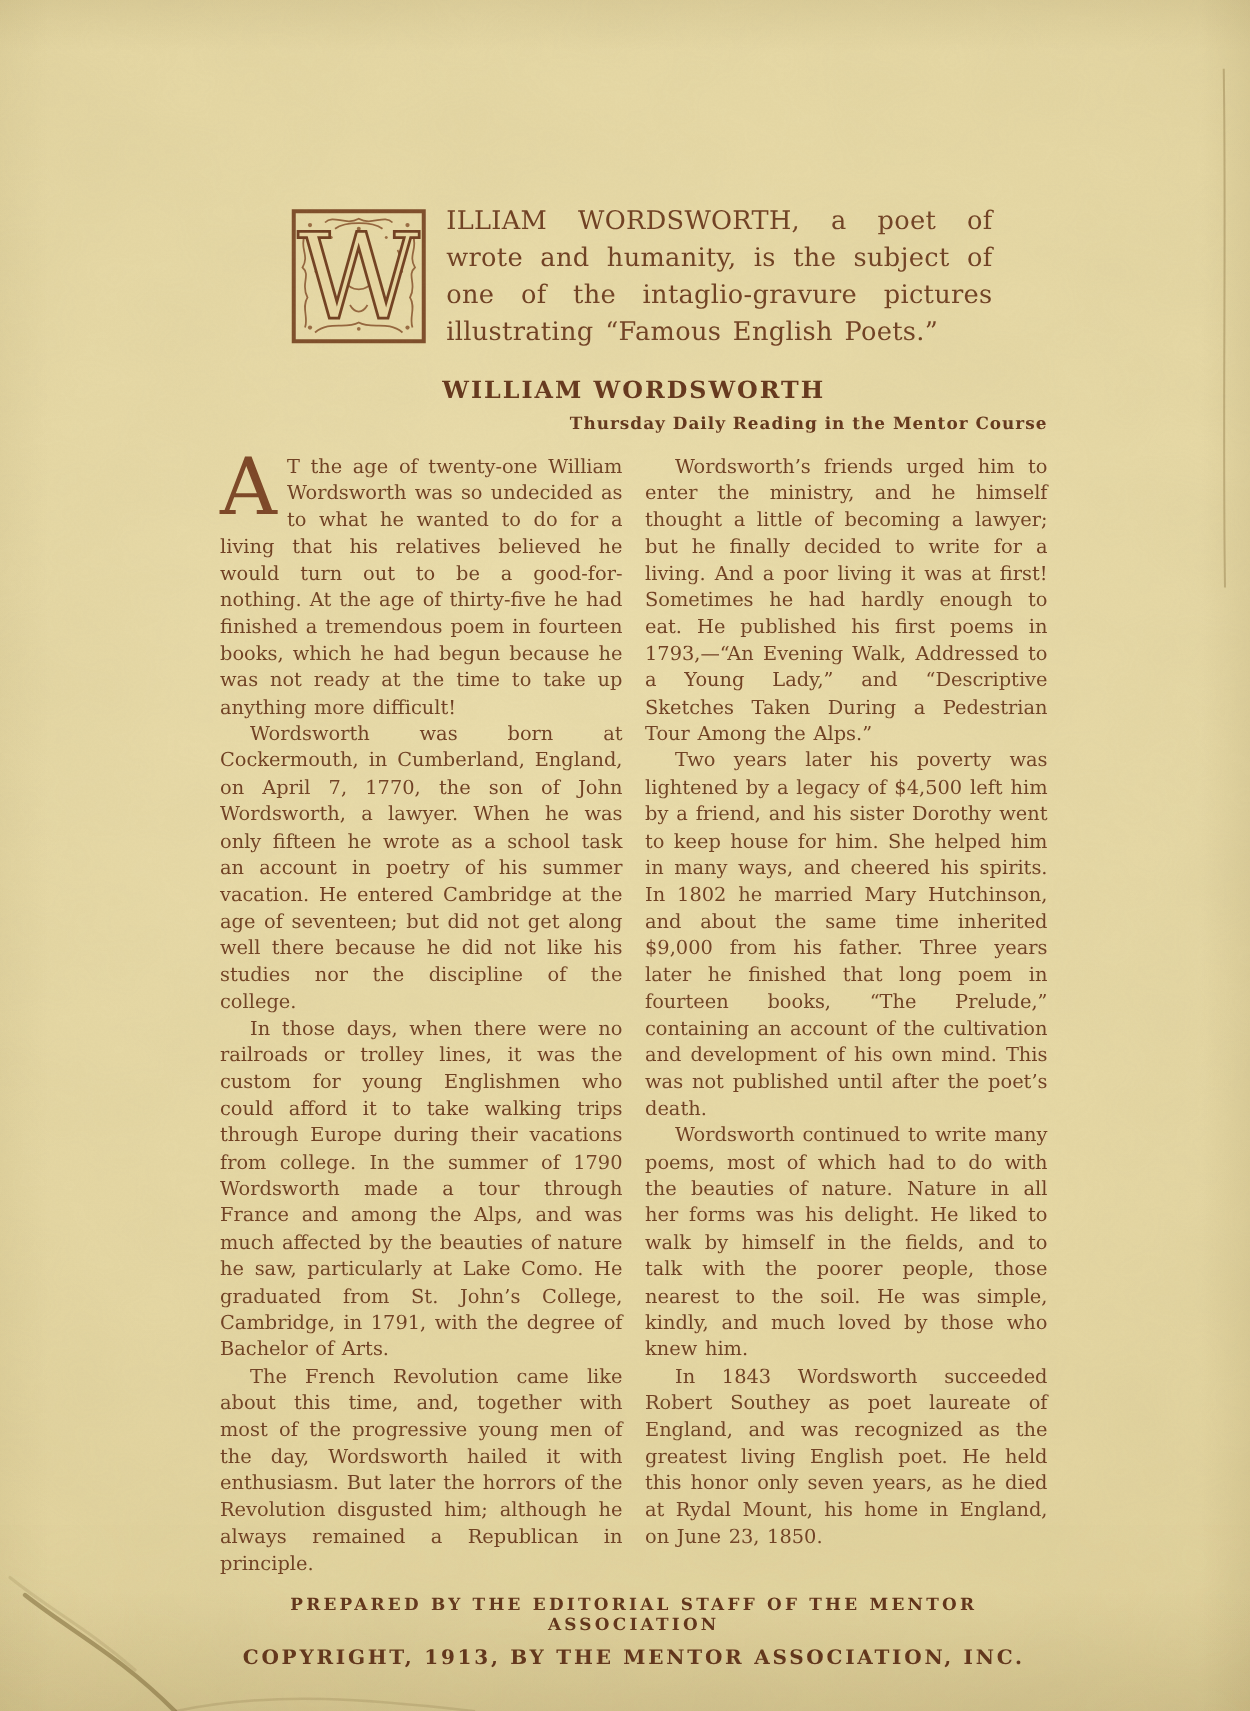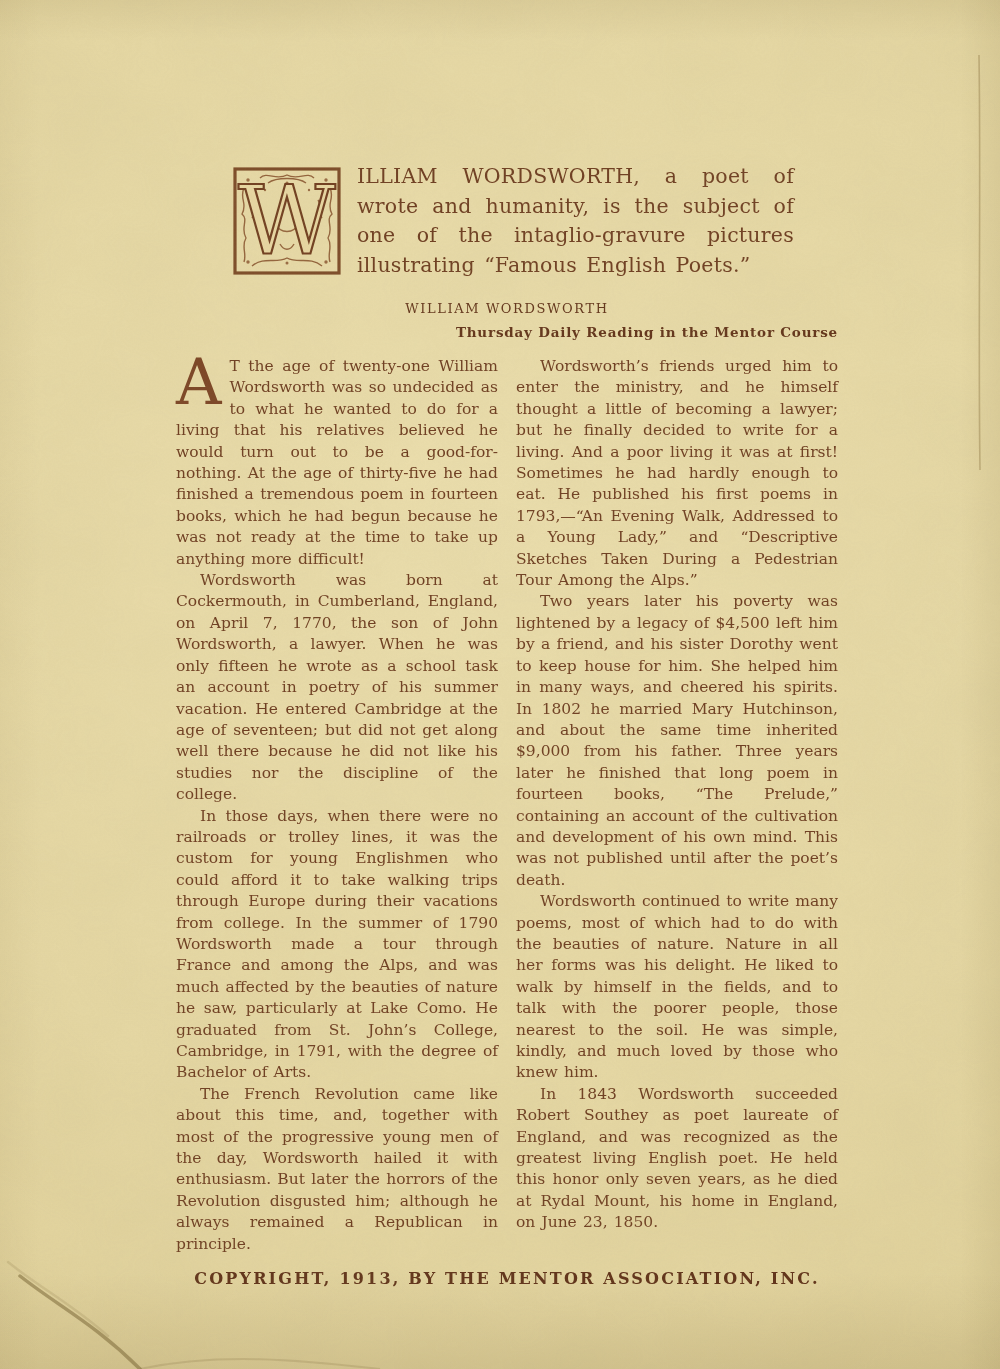--- a/index.html
+++ b/index.html
@@ -23,21 +23,21 @@
     margin-left:56px;width:562px;
     font-size:20.5px;line-height:29.5px;
     text-align:justify;
     letter-spacing:.25px;word-spacing:2.6px;
     color:#6d3c20;
   }
   .wbox{float:left;width:110px;height:110px;margin:4px 15px 2px 0;}
 
   .title{
     margin:21px 0 0;text-align:center;
-    font-size:13px;font-weight:normal;letter-spacing:1.6px;
+    font-size:19px;font-weight:bold;letter-spacing:1.6px;
     color:#613219;
   }
   .subtitle{
     margin:8px 0 0;text-align:right;
     font-size:13.5px;font-weight:bold;letter-spacing:.8px;
     color:#613219;
   }
 
   
   .cols{display:flex;gap:18px;margin-top:16px;}
@@ -106,20 +106,21 @@
       </div>
       <div class="col">
         <p>Wordsworth’s friends urged him to enter the ministry, and he himself thought a little of becoming a lawyer; but he finally decided to write for a living. And a poor living it was at first! Sometimes he had hardly enough to eat. He published his first poems in 1793,—“An Evening Walk, Addressed to a Young Lady,” and “Descriptive Sketches Taken During a Pedestrian Tour Among the Alps.”</p>
         <p>Two years later his poverty was lightened by a legacy of $4,500 left him by a friend, and his sister Dorothy went to keep house for him. She helped him in many ways, and cheered his spirits. In 1802 he married Mary Hutchinson, and about the same time inherited $9,000 from his father. Three years later he finished that long poem in fourteen books, “The Prelude,” containing an account of the cultivation and development of his own mind. This was not published until after the poet’s death.</p>
         <p>Wordsworth continued to write many poems, most of which had to do with the beauties of nature. Nature in all her forms was his delight. He liked to walk by himself in the fields, and to talk with the poorer people, those nearest to the soil. He was simple, kindly, and much loved by those who knew him.</p>
         <p>In 1843 Wordsworth succeeded Robert Southey as poet laureate of England, and was recognized as the greatest living English poet. He held this honor only seven years, as he died at Rydal Mount, his home in England, on June 23, 1850.</p>
       </div>
     </div>
 
     <div class="footer">
+      <p class="f1">PREPARED BY THE EDITORIAL STAFF OF THE MENTOR ASSOCIATION</p>
       <p class="f2">COPYRIGHT, 1913, BY THE MENTOR ASSOCIATION, INC.</p>
     </div>
 
   </div>
 
   <svg class="texture" width="1000" height="1369" viewBox="0 0 1000 1369" aria-hidden="true">
     <defs>
       <filter id="mottle" x="0%" y="0%" width="100%" height="100%">
         <feTurbulence type="fractalNoise" baseFrequency="0.009 0.012" numOctaves="4" seed="3"></feTurbulence>
         <feColorMatrix type="matrix" values="0 0 0 0 0.42  0 0 0 0 0.36  0 0 0 0 0.18  0.5 0 0 0 0"></feColorMatrix>

